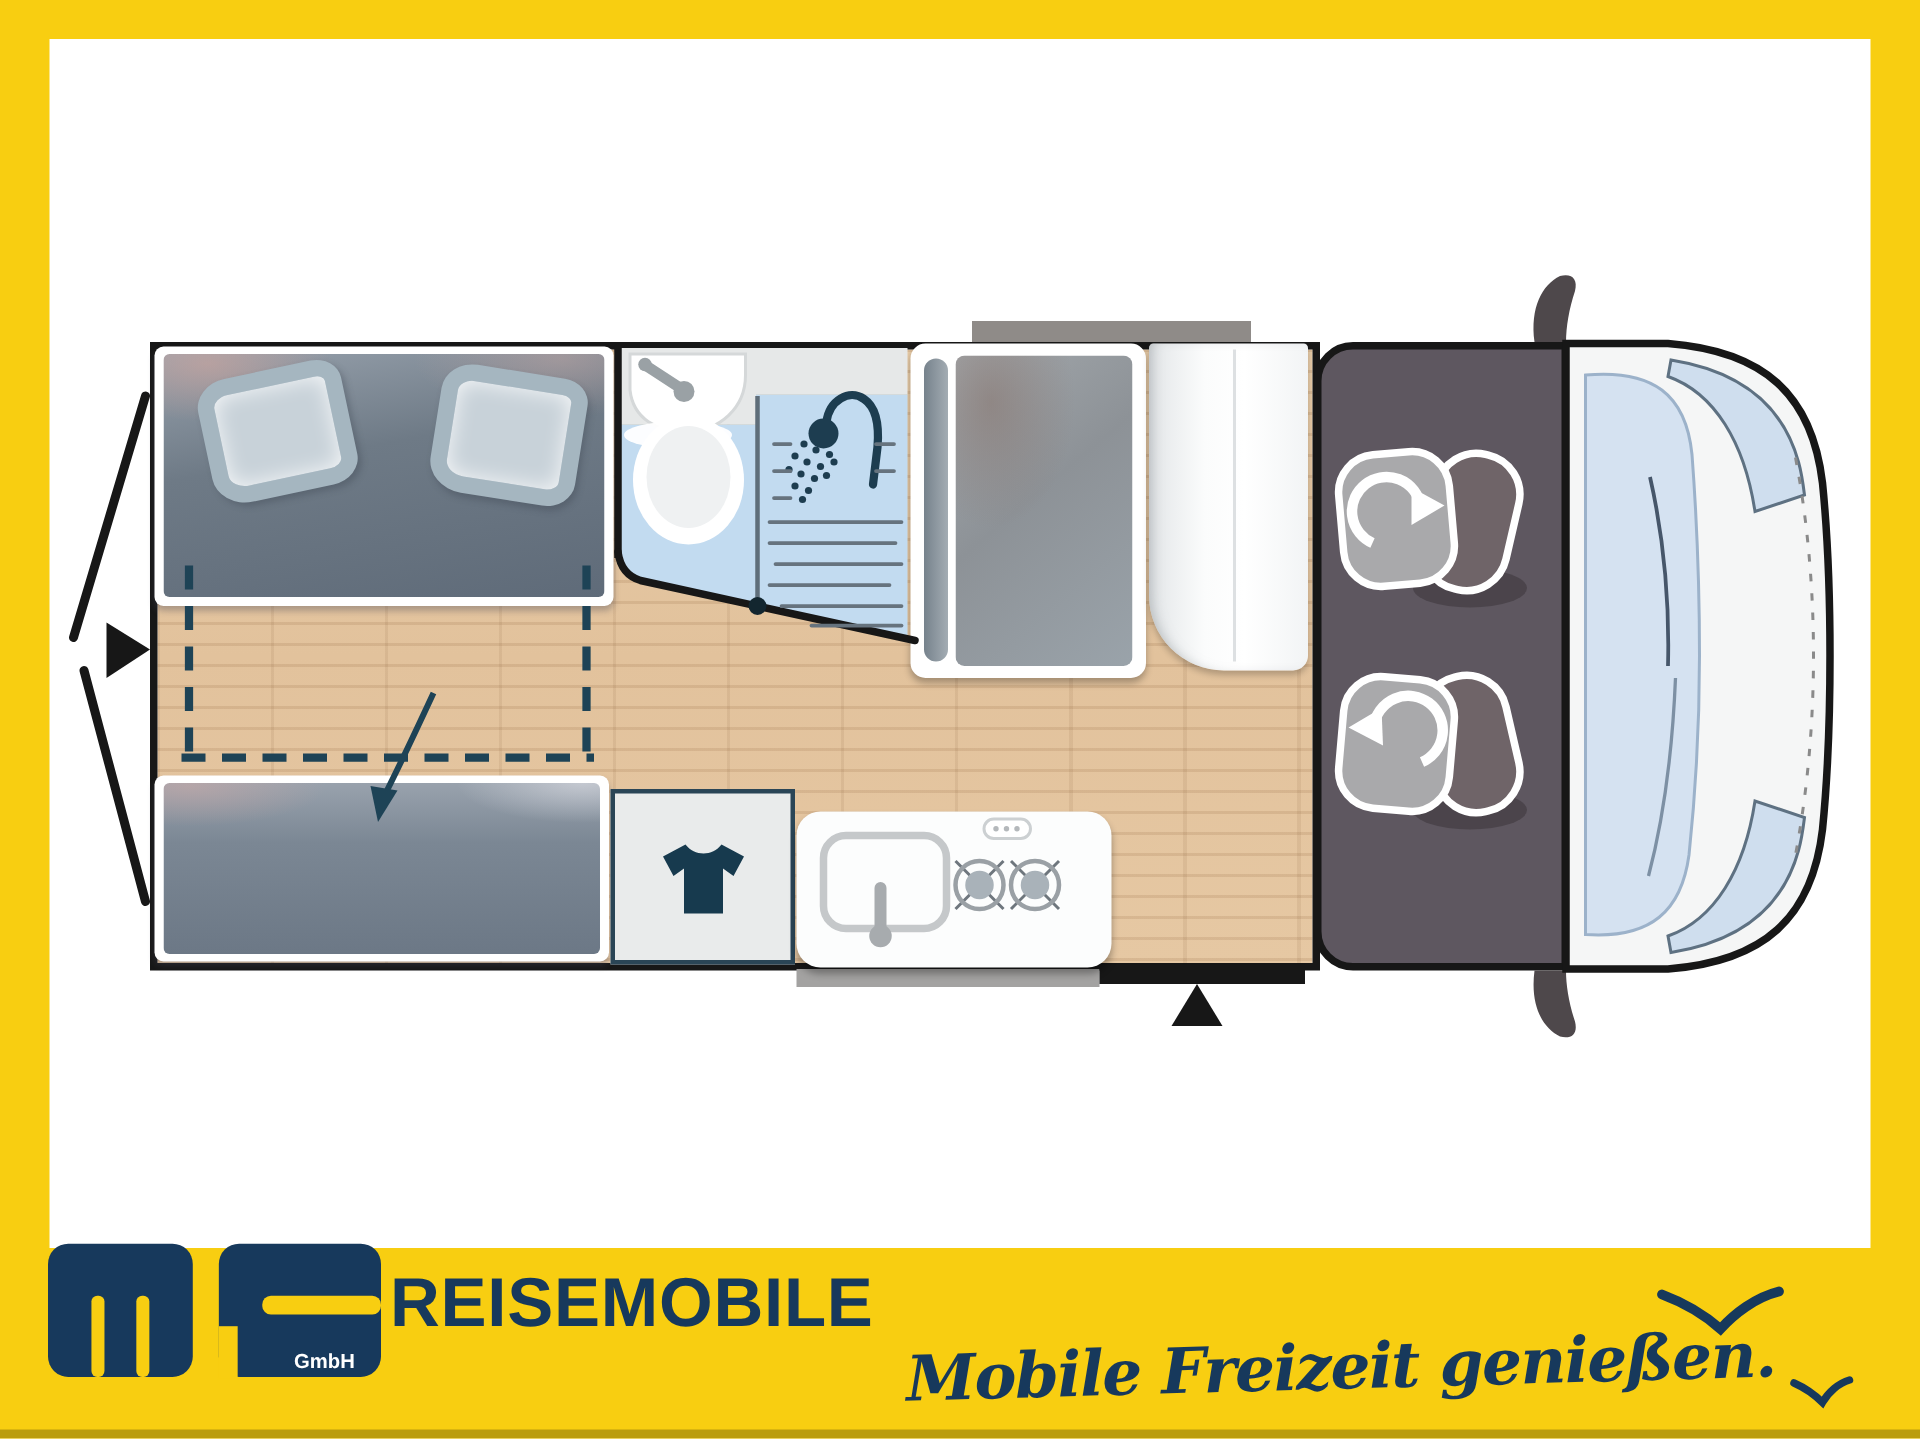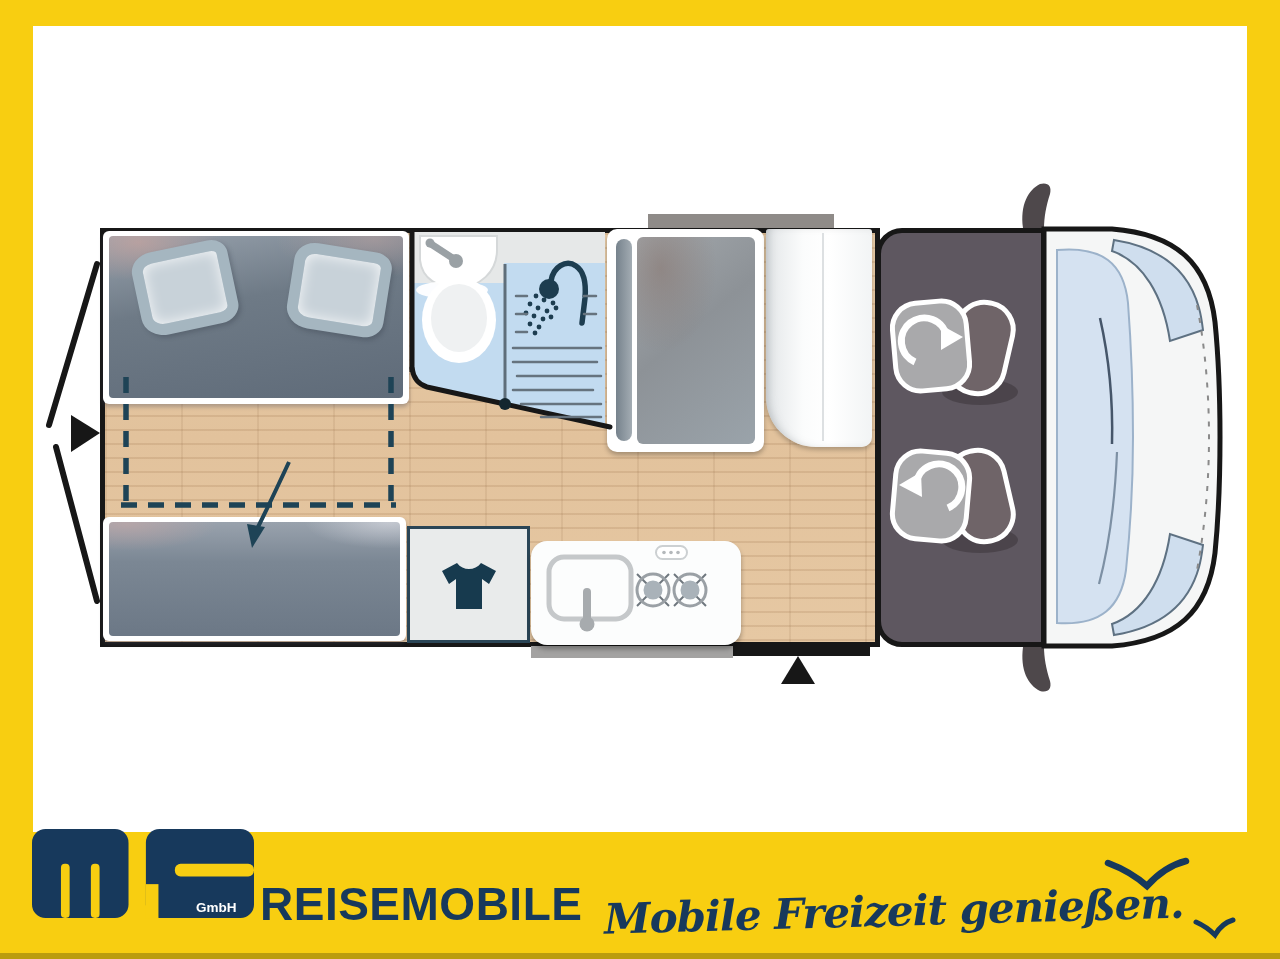--- a/index.html
+++ b/index.html
@@ -79,21 +79,20 @@
   .kitchen{left:531px;top:541px;width:210px;height:104px;background:#fcfdfd;
     border-radius:16px;box-shadow:0 4px 5px rgba(0,0,0,.3);}
   .overlay{left:0;top:0;width:1280px;height:959px;pointer-events:none;}
   
   .bottombar{position:absolute;left:0;top:832px;width:1280px;height:127px;background:#F8CE11;}
   .bottomedge{position:absolute;left:0;top:953px;width:1280px;height:6px;background:rgba(75,66,10,.35);}
   .brandname{
     position:absolute;left:260px;top:845px;
     font-size:46px;line-height:46px;font-weight:bold;color:#17395C;letter-spacing:0.5px;
     white-space:nowrap;
-    margin-top:36px;
   }
   .tagline{
     position:absolute;left:604px;top:888px;width:560px;
     font-family:"DejaVu Serif", serif;font-style:italic;font-weight:bold;
     font-size:42px;line-height:48px;color:#17395C;
     transform:rotate(-1.6deg);white-space:nowrap;letter-spacing:-1px;
   }
 </style>
 </head>
 <body>

